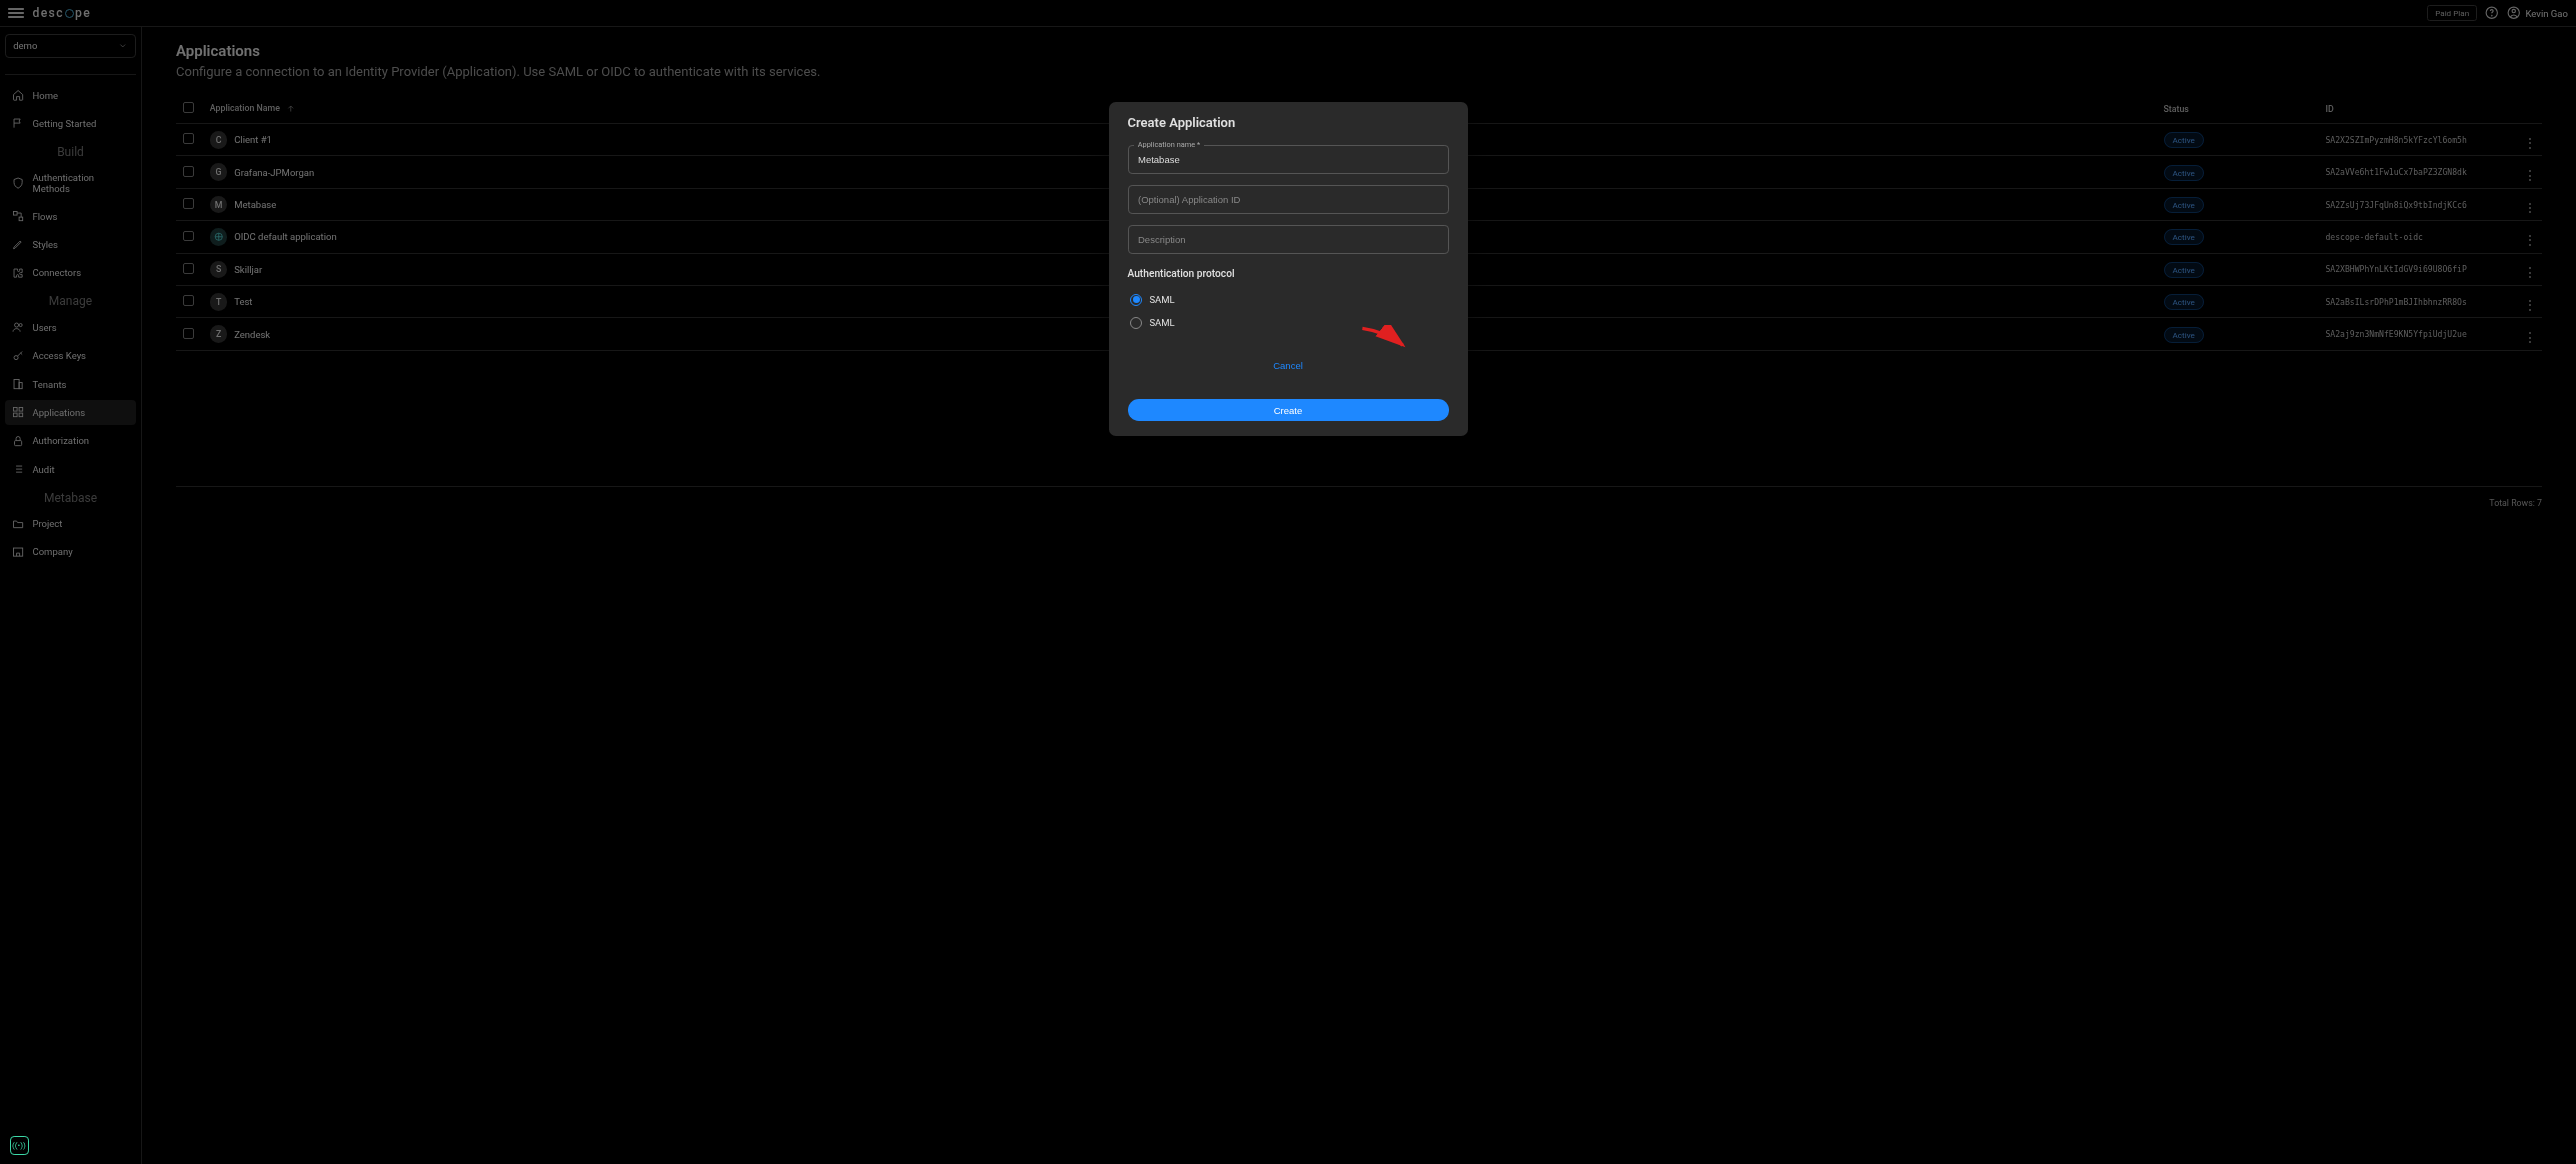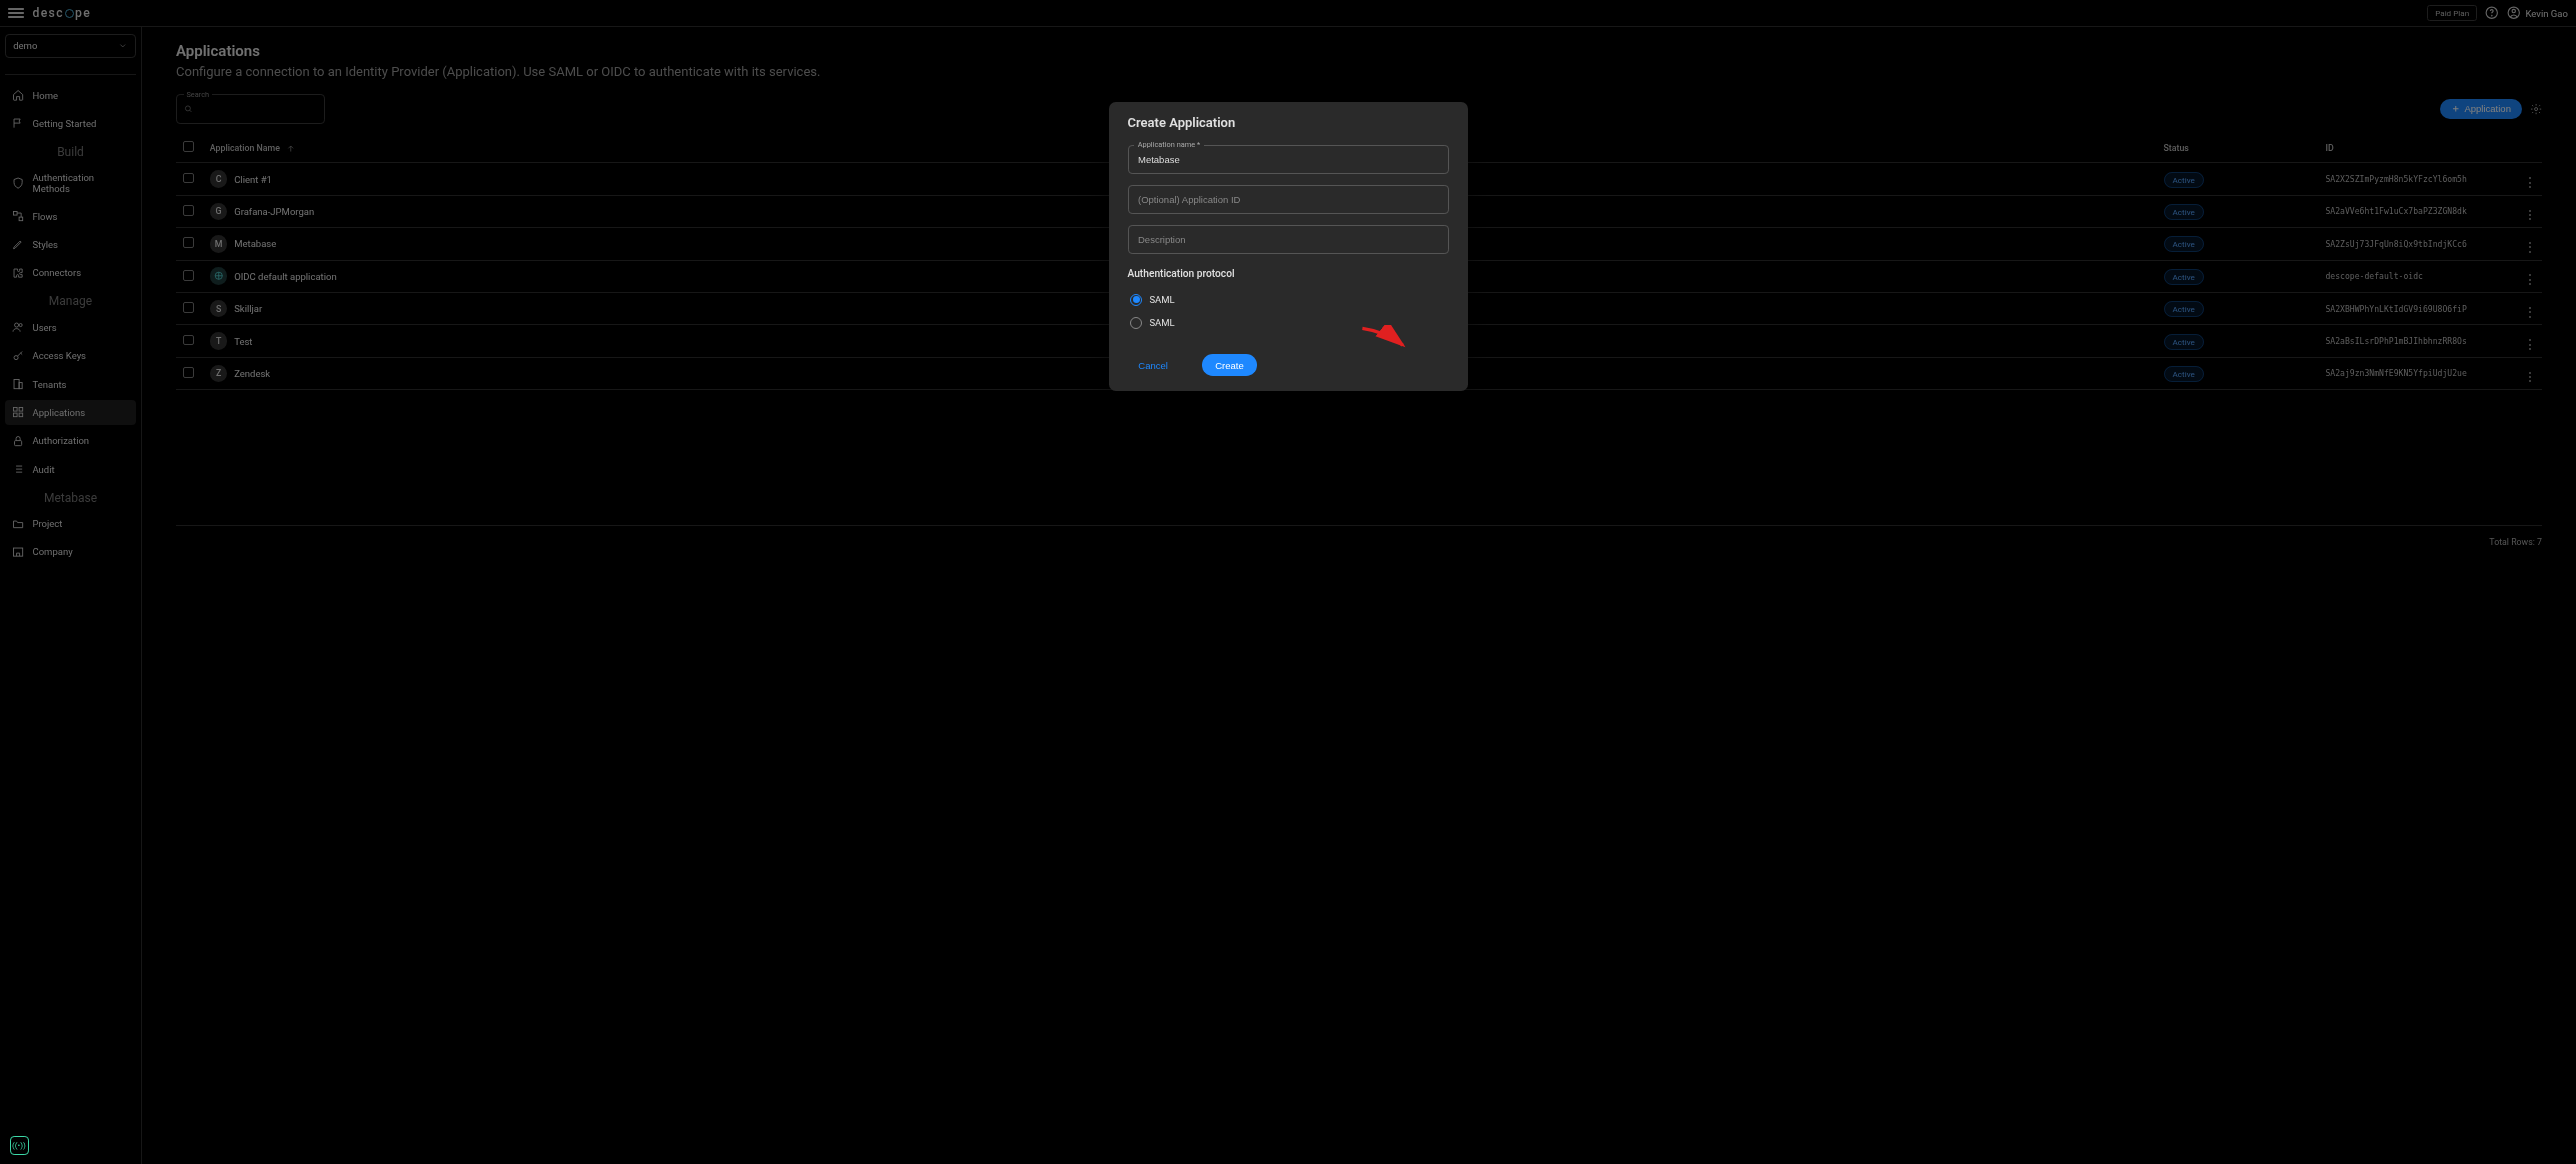--- a/index.html
+++ b/index.html
@@ -83,21 +83,21 @@
   .modal h2{margin:0 0 15px;font-size:13px;font-weight:600;}
   .field{position:relative;margin-bottom:10.8px;}
   .field input{width:100%;background:transparent;border:0.7px solid #555;border-radius:4.1px;padding:8.1px 9.5px;color:#ddd;font-size:9.5px;outline:none;}
   .field input::placeholder{color:#888;}
   .field-label{position:absolute;top:-5.4px;left:6.8px;background:var(--bg-modal);padding:0 3.4px;font-size:7.4px;color:#aaa;}
   .section-title{font-size:10.2px;font-weight:500;margin:13.5px 0 9.5px;}
   .radio-row{display:flex;align-items:center;gap:7px;padding:5.4px 2.7px;cursor:pointer;}
   .radio{width:12.2px;height:12.2px;border:1.4px solid #888;border-radius:50%;display:flex;align-items:center;justify-content:center;}
   .radio.selected{border-color:var(--accent);}
   .radio.selected::after{content:"";width:6.8px;height:6.8px;background:var(--accent);border-radius:50%;}
-  .modal-actions{display:flex;justify-content:flex-start;gap:23px;margin-top:20.3px;}
+  .modal-actions{display:flex;justify-content:space-between;gap:23px;margin-top:20.3px;flex-direction:column;}
   .btn-text{background:transparent;border:none;color:var(--accent);font-size:9.5px;padding:5.4px 10.8px;cursor:pointer;border-radius:10.8px;}
   .btn-create{background:var(--accent);border:none;color:#fff;font-size:9.5px;padding:5.4px 13.5px;cursor:pointer;border-radius:10.8px;}
 
   
   .arrow{position:absolute;width:54px;height:27px;pointer-events:none;}
 
   
   .chat-bubble{position:fixed;left:9.5px;bottom:9.5px;width:19px;height:19px;border:1.4px solid #3dd9a8;border-radius:4.1px;display:flex;align-items:center;justify-content:center;color:#3dd9a8;font-size:8.1px;}
 </style>
 </head>
@@ -238,41 +238,20 @@
           <path d="M9 20v-6h6v6"></path>
         </svg>
       <span>Company</span>
     </div>
   </div>
 
   <div class="content">
     <h1 class="page-title">Applications</h1>
     <div class="page-sub">Configure a connection to an Identity Provider (Application). Use SAML or OIDC to authenticate with its services.</div>
 
-    <div class="toolbar">
-      <div class="search-box">
-        <span class="search-label">Search</span>
-        <svg viewBox="0 0 24 24">
-            <circle cx="11" cy="11" r="7"></circle>
-            <path d="M21 21l-5-5"></path>
-          </svg>
-        <input type="text" style="">
-      </div>
-      <div class="spacer"></div>
-      <button class="btn-primary">
-        <svg viewBox="0 0 24 24">
-            <path d="M12 5v14M5 12h14"></path>
-          </svg>
-        <span>Application</span>
-      </button>
-      <svg class="gear-btn" viewBox="0 0 24 24">
-          <circle cx="12" cy="12" r="3"></circle>
-          <path d="M12 2v3M12 19v3M4.2 4.2l2.1 2.1M17.7 17.7l2.1 2.1M2 12h3M19 12h3M4.2 19.8l2.1-2.1M17.7 6.3l2.1-2.1"></path>
-        </svg>
-    </div>
 
     <table>
       <thead>
         <tr>
           <th style="width:27px"><span class="chk"></span></th>
           <th>
             <span>Application Name</span>
             <svg class="sort-arrow" viewBox="0 0 24 24">
                 <path d="M12 19V5M6 11l6-6 6 6"></path>
               </svg>

